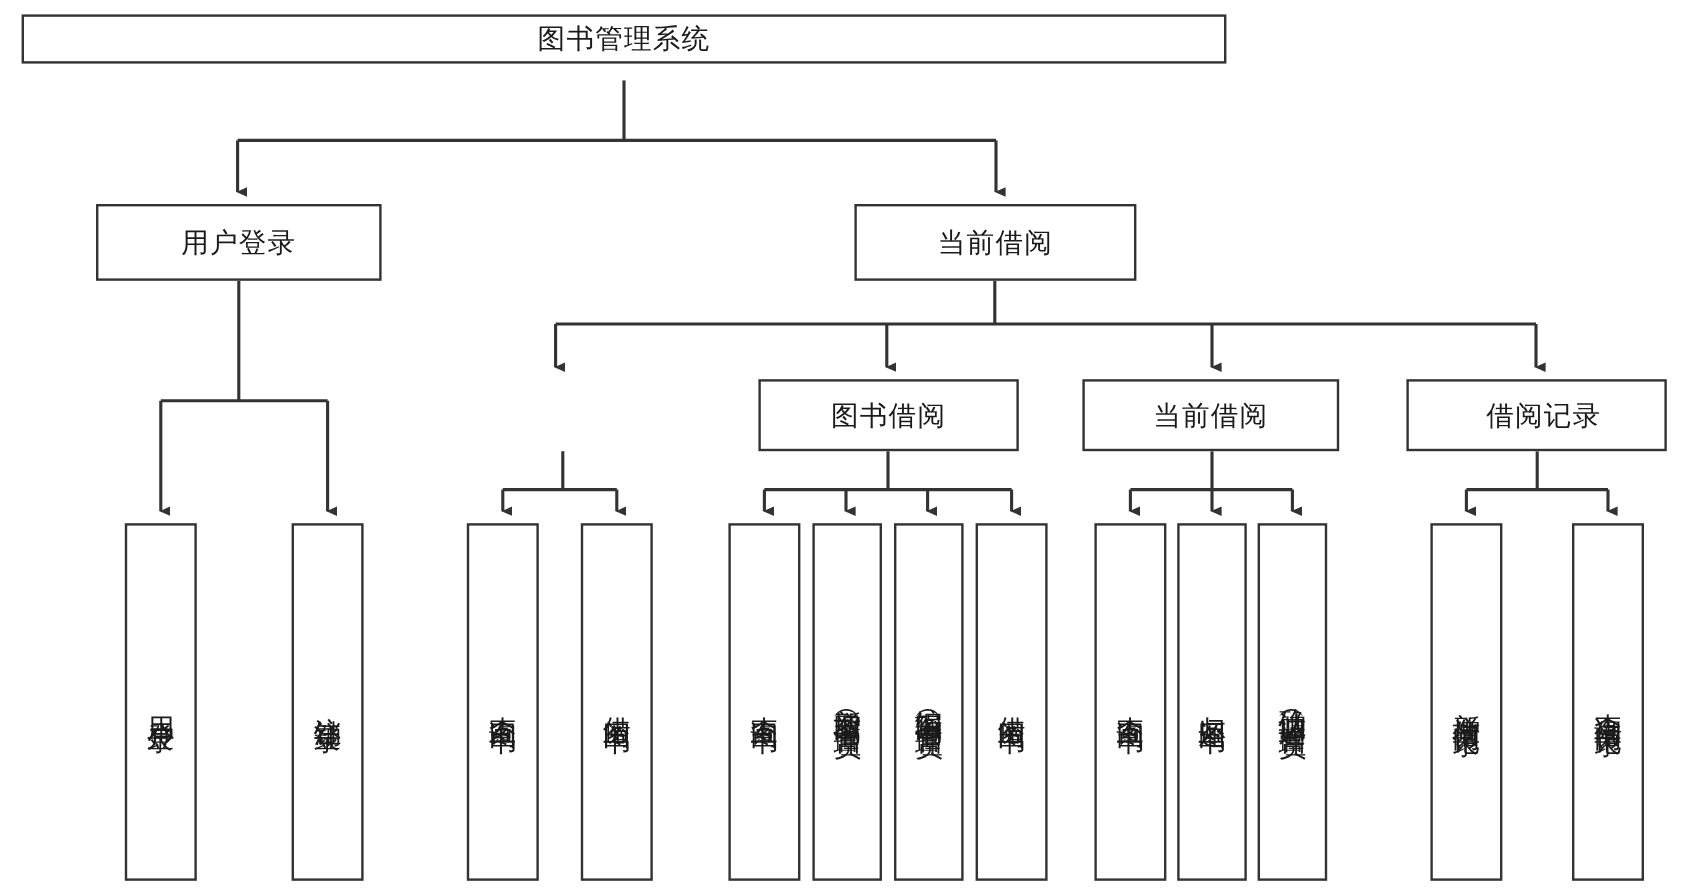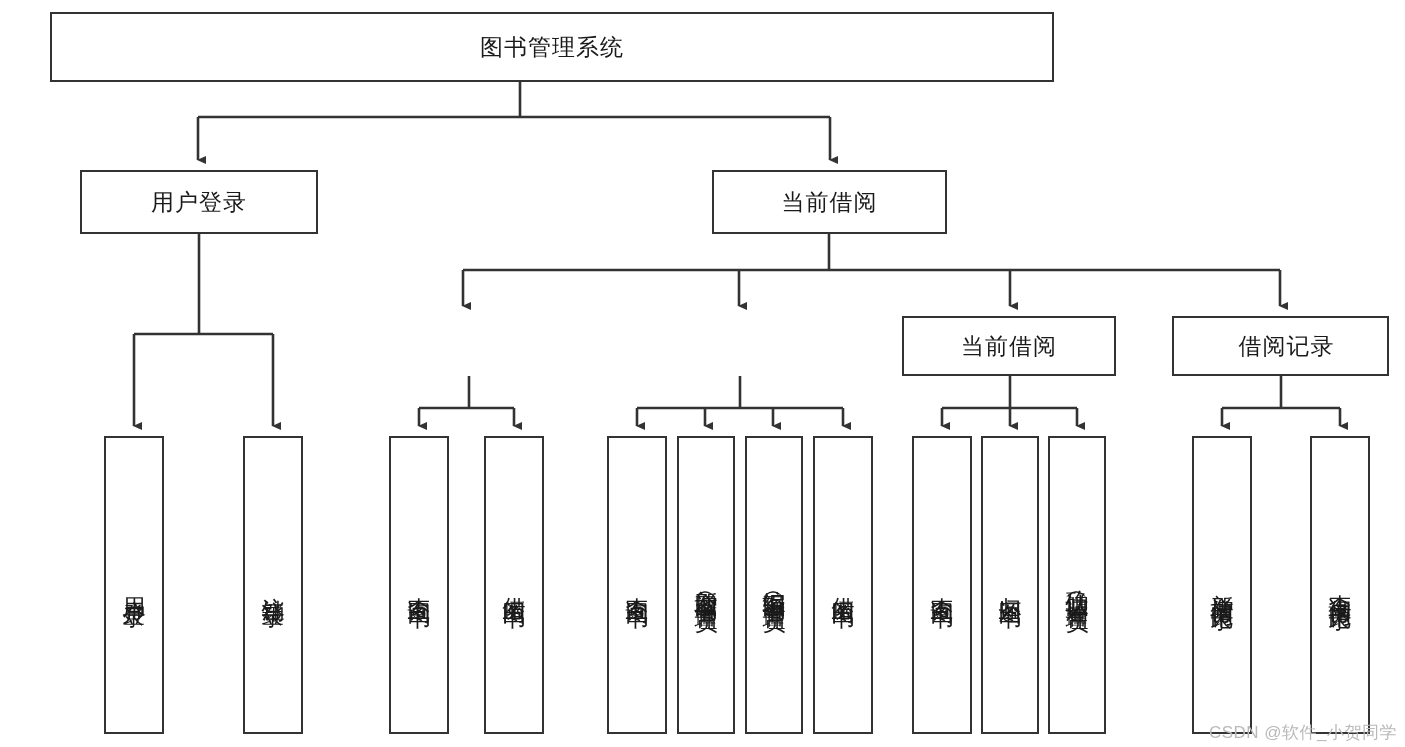--- a/index.html
+++ b/index.html
@@ -109,31 +109,34 @@
       <path d="M1010,408 L1010,426" marker-end="url(#arrow)"></path>
       <path d="M1077,408 L1077,426" marker-end="url(#arrow)"></path>
 
       <path d="M1281,376 L1281,408"></path>
       <path d="M1222,408 L1340,408"></path>
       <path d="M1222,408 L1222,426" marker-end="url(#arrow)"></path>
       <path d="M1340,408 L1340,426" marker-end="url(#arrow)"></path>
     </g>
   </svg>
 
-  <div class="node horiz" style="left:18px; top:12px; width:1004px; height:70px;margin-left:32px;">
+  <div class="node horiz" style="left:18px; top:12px; width:1004px; height:41px;">
     <span class="label">图书管理系统</span>
   </div>
 
   <div class="node horiz" style="left:80px; top:170px; width:238px; height:64px;">
     <span class="label">用户登录</span>
   </div>
   <div class="node horiz" style="left:712px; top:170px; width:235px; height:64px;">
     <span class="label">当前借阅</span>
   </div>
 
+  <div class="node horiz" style="left:632px; top:316px; width:217px; height:60px;">
+    <span class="label">图书借阅</span>
+  </div>
   <div class="node horiz" style="left:902px; top:316px; width:214px; height:60px;">
     <span class="label">当前借阅</span>
   </div>
   <div class="node horiz" style="left:1172px; top:316px; width:217px; height:60px;padding-left:12px;">
     <span class="label">借阅记录</span>
   </div>
 
   <div class="node vert" style="left:104px; top:436px; width:60px; height:298px;">
     <span class="label">用户登录</span>
   </div>
@@ -171,15 +174,14 @@
     <span class="label">确认归还（管理员）</span>
   </div>
 
   <div class="node vert" style="left:1192px; top:436px; width:60px; height:298px;">
     <span class="label">新增借阅记录</span>
   </div>
   <div class="node vert" style="left:1310px; top:436px; width:60px; height:298px;">
     <span class="label">查询借阅记录</span>
   </div>
 
-  <div class="watermark">CSDN @软件_小贺同学</div>
 
 </div>
 
 </body></html>

